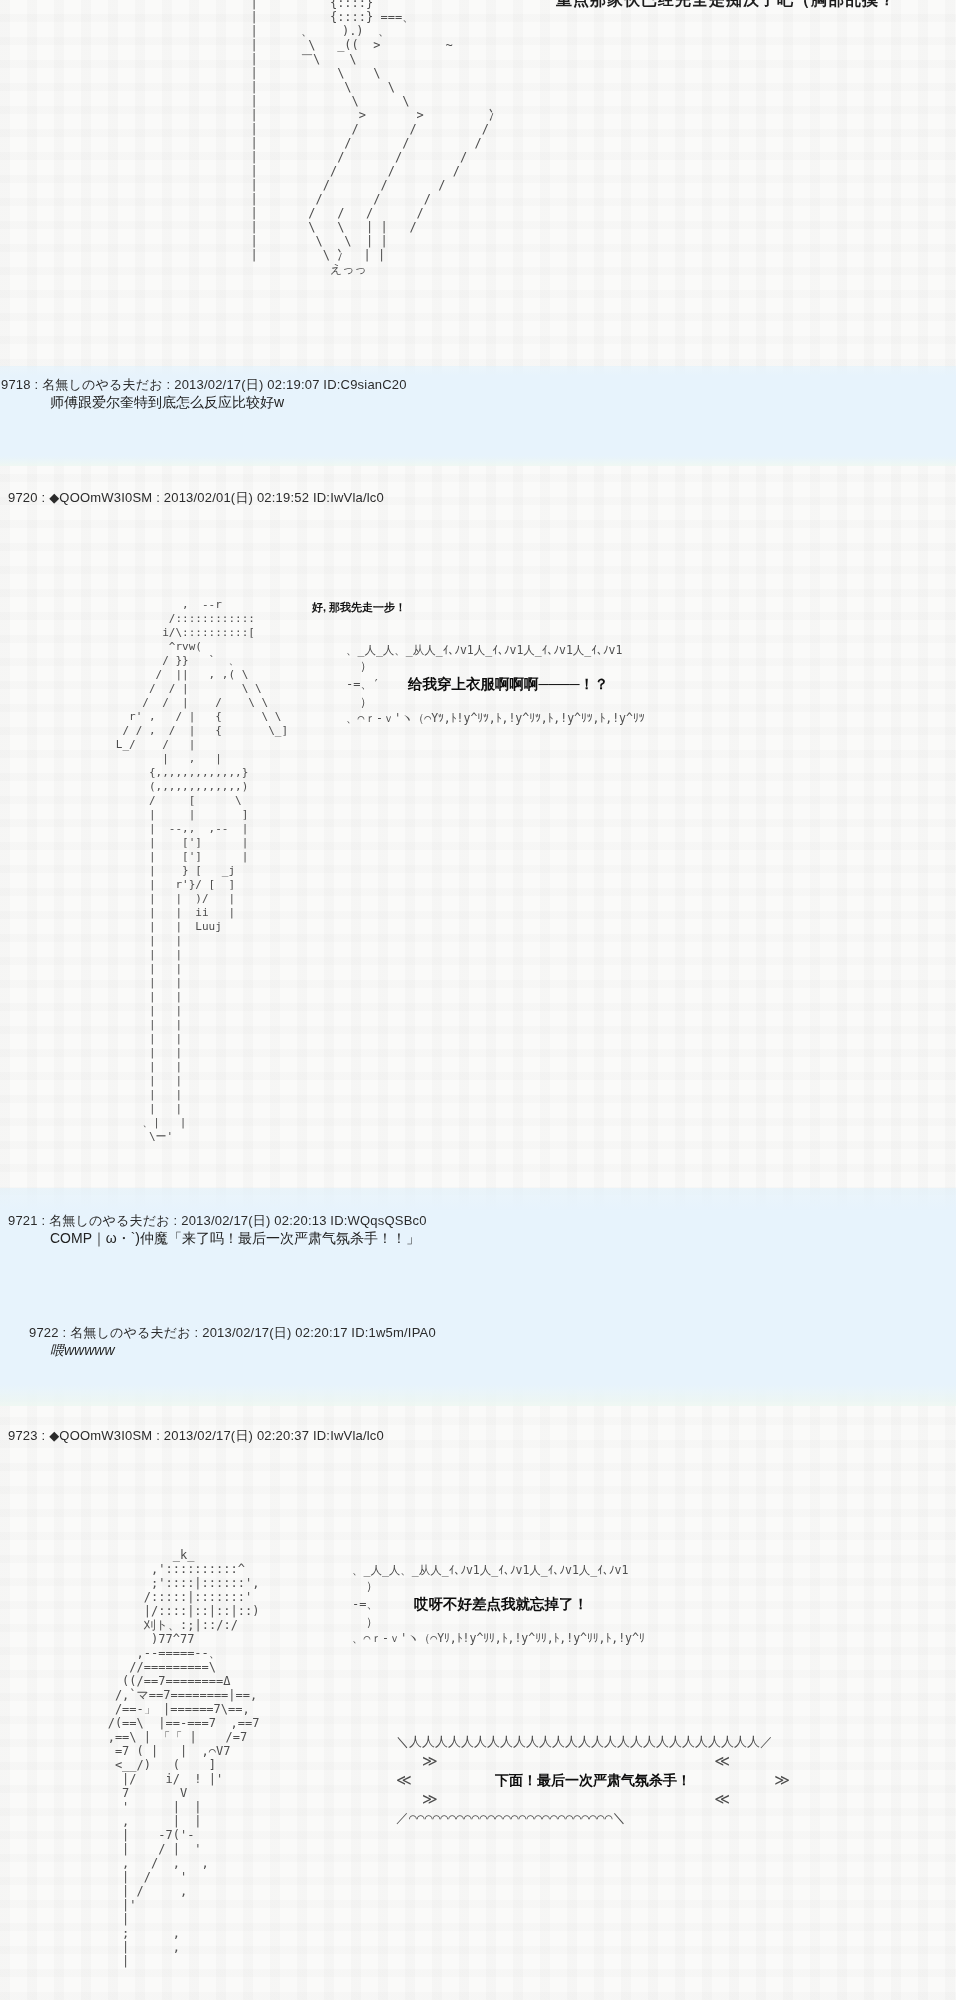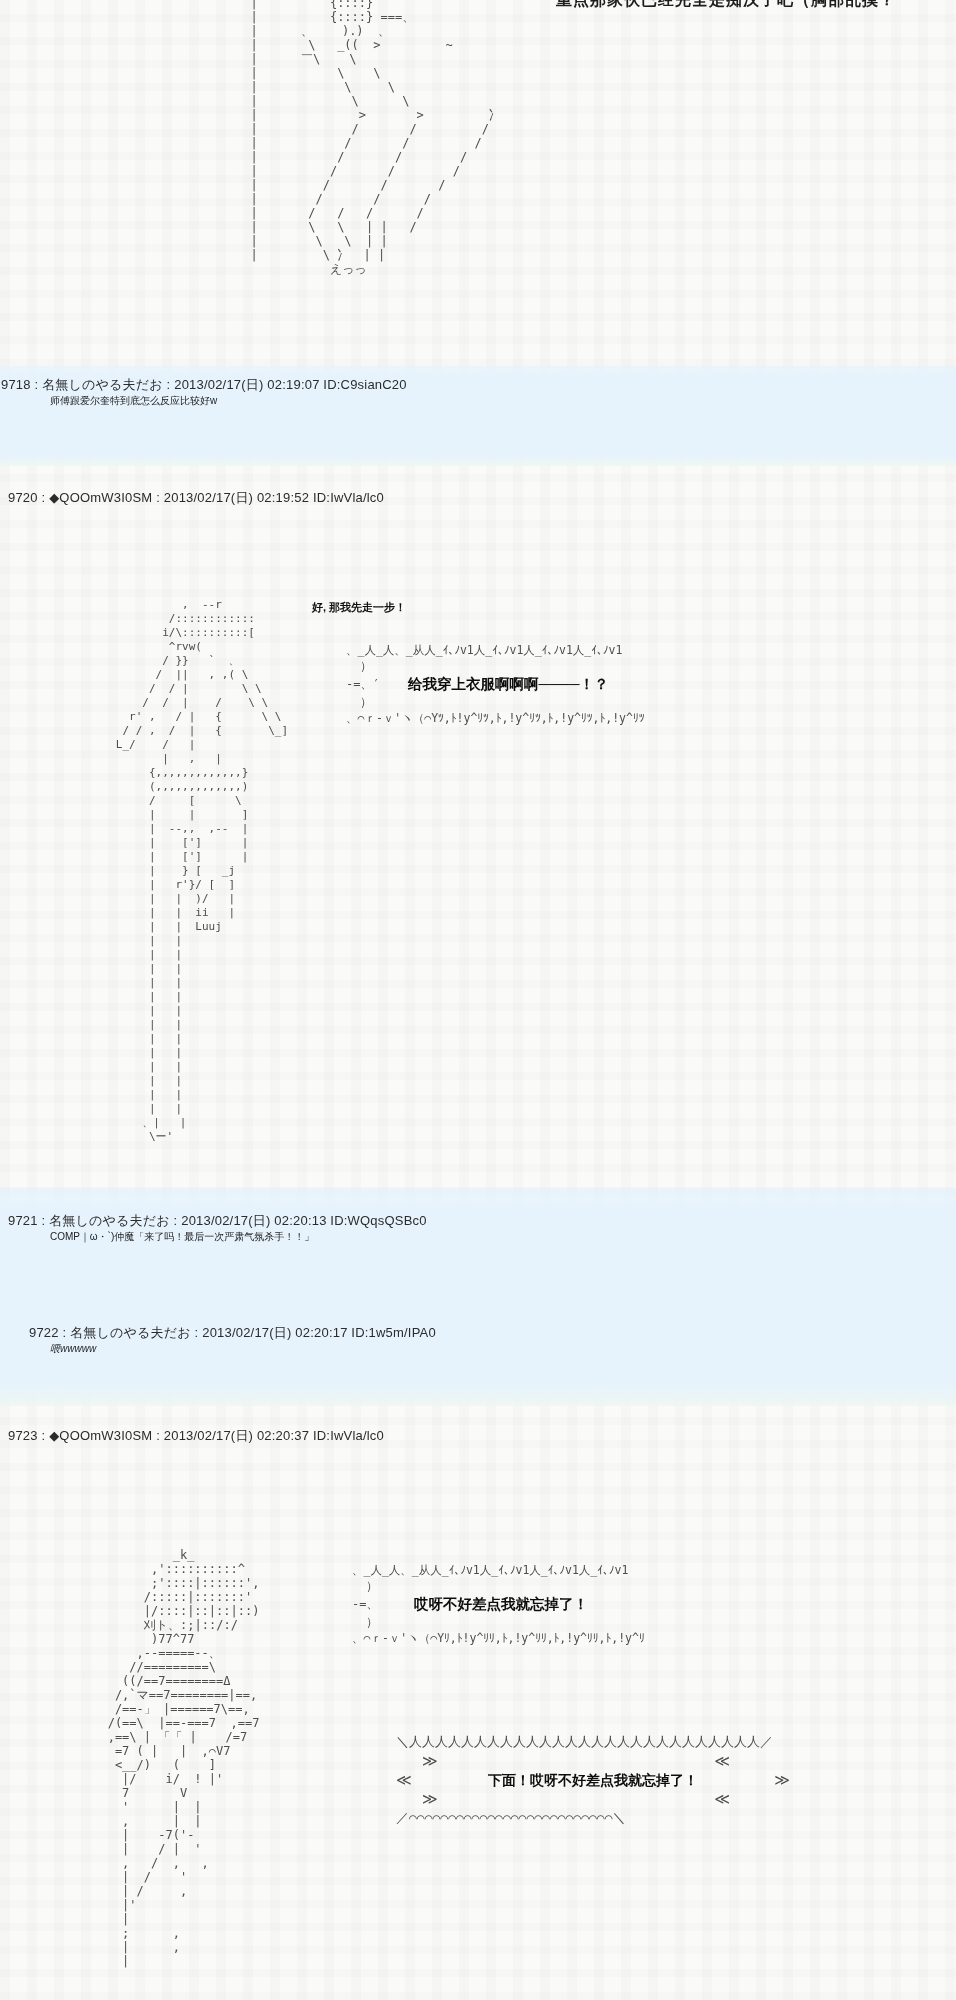--- a/index.html
+++ b/index.html
@@ -15,21 +15,21 @@
   }
   .band { position:absolute; left:0; width:100%; }
   .band.blue {
     background:linear-gradient(180deg, rgba(223,241,252,.55) 0%, #e7f3fc 10%, #e7f3fc 90%, rgba(236,247,241,.75) 100%);
   }
   .post-header {
     position:absolute; font-size:13px; white-space:nowrap; color:#2b2b2b;
     letter-spacing:.2px;
   }
   .post-body {
-    position:absolute; font-size:10px; white-space:nowrap; color:#222;
+    position:absolute; font-size:14px; white-space:nowrap; color:#222;
   }
   .aa {
     position:absolute; font-family:"DejaVu Sans Mono", monospace;
     color:#4d4d4d; white-space:pre; line-height:14px; font-size:11px;
   }
   .aa.big { font-size:12px; }
   .cut-line {
     position:absolute; font-size:16px; font-weight:bold; white-space:nowrap;
     color:#1d1d1d; letter-spacing:1px;
   }
@@ -95,21 +95,21 @@
   |       \   \   | |   /
   |        \   \  | |
   |         \ 冫  | |
              えっっ</pre>
 
   <div class="band blue" style="top:366px; height:100px;"></div>
 
   <div class="post-header" style="left:1px; top:376px;">9718 : 名無しのやる夫だお : 2013/02/17(日) 02:19:07 ID:C9sianC20</div>
   <div class="post-body" style="left:50px; top:394px;">师傅跟爱尔奎特到底怎么反应比较好w</div>
 
-  <div class="post-header" style="left:8px; top:489px;">9720 : ◆QOOmW3I0SM : 2013/02/17(日) 02:19:52 ID:IwVla/lc0</div>
+  <div class="post-header" style="left:8px; top:489px;">9720 : ◆QOOmW3I0SM : 2013/02/01(日) 02:19:52 ID:IwVla/lc0</div>
 
   <div class="aa-intro" style="left:312px; top:600px;">好, 那我先走一步！</div>
 
   <pre class="aa" style="left:96px; top:598px;">             ,  --r
            /::::::::::::
           i/\::::::::::[
            ^rvw(
           / }}   `  、
          /  ||   , ,( \
         /  / |        \ \
@@ -210,21 +210,21 @@
   </div>
 
   <div class="wavy" style="left:396px; top:1722px;">
     <div class="scallop">＼人人人人人人人人人人人人人人人人人人人人人人人人人人人／</div>
     <div class="arrow-row">
       <span>≫</span>
       <span>≪</span>
     </div>
     <div class="text-row">
       <span>≪</span>
-      <span class="shout2">下面！哎呀不好差点我就忘掉了！</span>
+      <span class="shout2">下面！最后一次严肃气氛杀手！</span>
       <span>≫</span>
     </div>
     <div class="arrow-row">
       <span>≫</span>
       <span>≪</span>
     </div>
     <div class="scallop">／⌒⌒⌒⌒⌒⌒⌒⌒⌒⌒⌒⌒⌒⌒⌒⌒⌒⌒⌒⌒⌒⌒⌒⌒⌒⌒＼</div>
   </div>
 
 </div>

